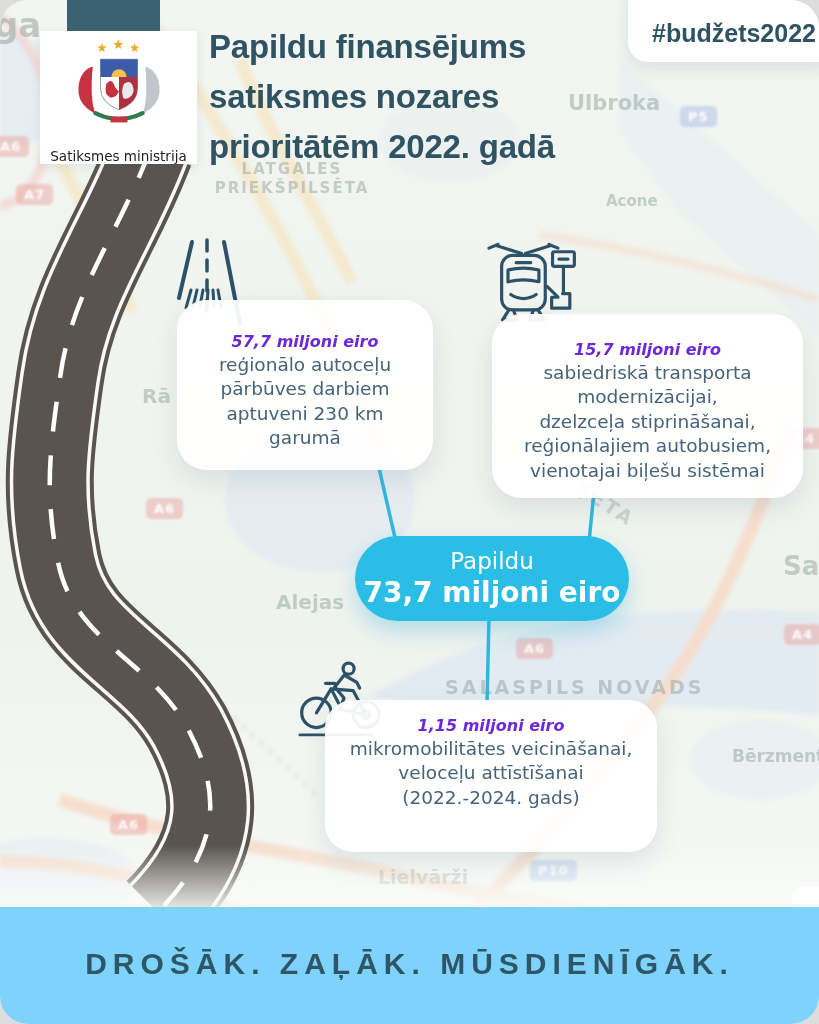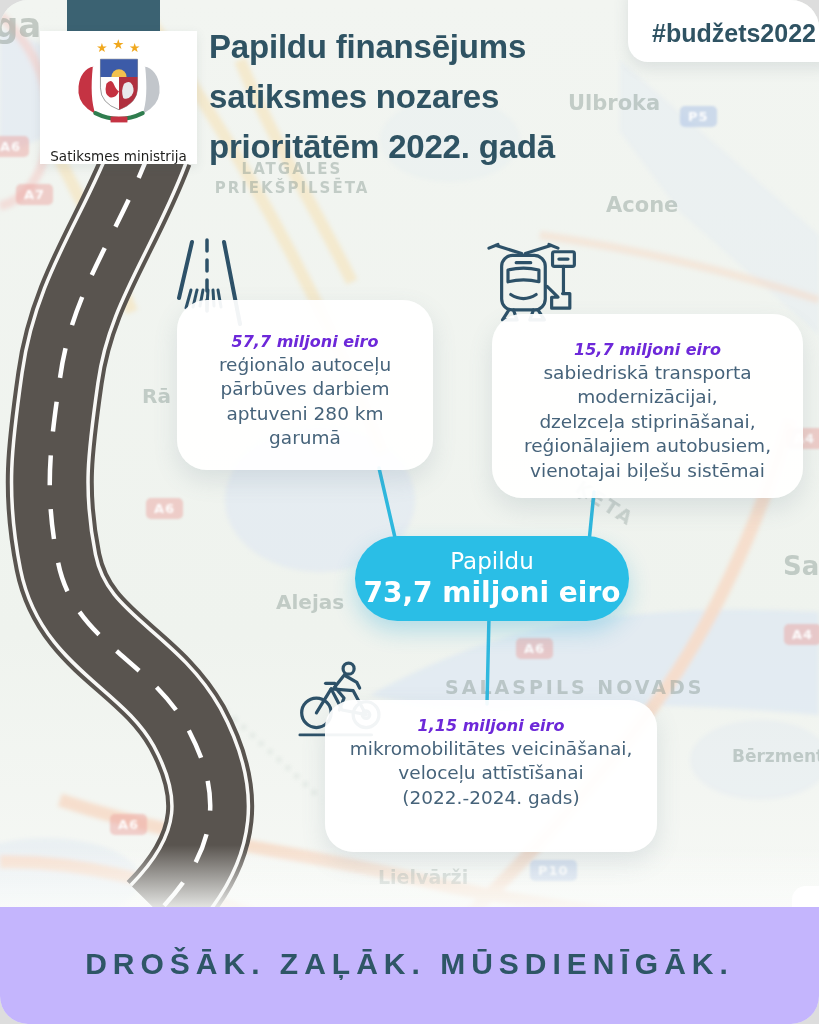--- a/index.html
+++ b/index.html
@@ -43,21 +43,21 @@
     {fill:none;stroke:#2d5168;stroke-linecap:round;stroke-linejoin:round;}
 
   
   .pill{left:355px;top:536px;width:274px;height:85px;border-radius:43px;background:#2abee6;
         box-shadow:0 10px 22px rgba(40,170,215,.30);display:flex;flex-direction:column;
         align-items:center;justify-content:center;color:#fff;}
   .pill-label{font-size:23px;line-height:1.2;}
   .pill-amount{font-size:28px;font-weight:bold;line-height:1.2;}
 
   
-  .bottom-band{left:0;top:907px;width:819px;height:117px;background:#c4b5fd;
+  .bottom-band{left:0;top:907px;width:819px;height:117px;background:#7dd3fc;
                display:flex;align-items:flex-start;justify-content:center;}
   .slogan{margin-top:40px;font-family:"Liberation Sans",sans-serif;font-size:30px;
           font-weight:bold;color:#2e5666;letter-spacing:6px;white-space:nowrap;}
 </style>
 </head>
 <body>
 
 <div class="stage">
 
   <div class="map-area">
@@ -96,21 +96,21 @@
 
         <path d="M75 555 C140 640 230 712 322 800" stroke="#c9d4cf" stroke-width="3.2" stroke-dasharray="3 9" fill="none" opacity=".85"></path>
       </g>
     </svg>
 
     
     <div class="map-label" style="left:-6px;top:4px;font-size:34px;color:rgba(145,158,150,.5);">ga</div>
     <div class="map-label" style="left:212px;top:160px;width:160px;font-size:15px;letter-spacing:2px;">LATGALES
 PRIEKŠPILSĒTA</div>
     <div class="map-label" style="left:568px;top:90px;font-size:21px;">Ulbroka</div>
-    <div class="map-label" style="left:606px;top:192px;font-size:21px;">Acone</div>
+    <div class="map-label" style="left:606px;top:192px;font-size:15px;">Acone</div>
     <div class="map-label" style="left:142px;top:384px;font-size:20px;">Rā</div>
     <div class="map-label" style="left:572px;top:492px;font-size:19px;letter-spacing:3px;transform:rotate(33deg);opacity:.8;">ĶETA</div>
     <div class="map-label" style="left:276px;top:590px;font-size:20px;">Alejas</div>
     <div class="map-label" style="left:445px;top:676px;font-size:19px;letter-spacing:3px;">SALASPILS NOVADS</div>
     <div class="map-label" style="left:783px;top:550px;font-size:26px;">Sala</div>
     <div class="map-label" style="left:732px;top:746px;font-size:17px;">Bērzmente</div>
     <div class="map-label" style="left:378px;top:866px;font-size:19px;">Lielvārži</div>
 
     
     <div class="badge badge-red" style="left:-8px;top:136px;">A6</div>
@@ -190,21 +190,21 @@
         <path d="M24 70 L27 54"></path>
       <path d="M31 70 L32 54"></path>
         <path d="M38 70 L37 54"></path>
         <path d="M45 71 L42 54"></path>
     </g>
   </svg>
   <div class="card" style="left:177px;top:300px;width:256px;height:170px;padding-top:32px;">
     <div class="card-amount">57,7 miljoni eiro</div>
     <div class="card-desc">reģionālo autoceļu
 pārbūves darbiem
-aptuveni 280 km
+aptuveni 230 km
 garumā</div>
   </div>
 
   <svg class="icon-svg" style="left:478px;top:237px;" width="100" height="95" viewBox="0 0 110 100">
     <g stroke-width="3.5">
       <path d="M20 7 L48 16"></path>
         <path d="M80 7 L52 16"></path>
       <path d="M12 10 L22 6"></path>
         <path d="M88 10 L78 6"></path>
       <rect x="26" y="18" width="48" height="60" rx="12"></rect>

